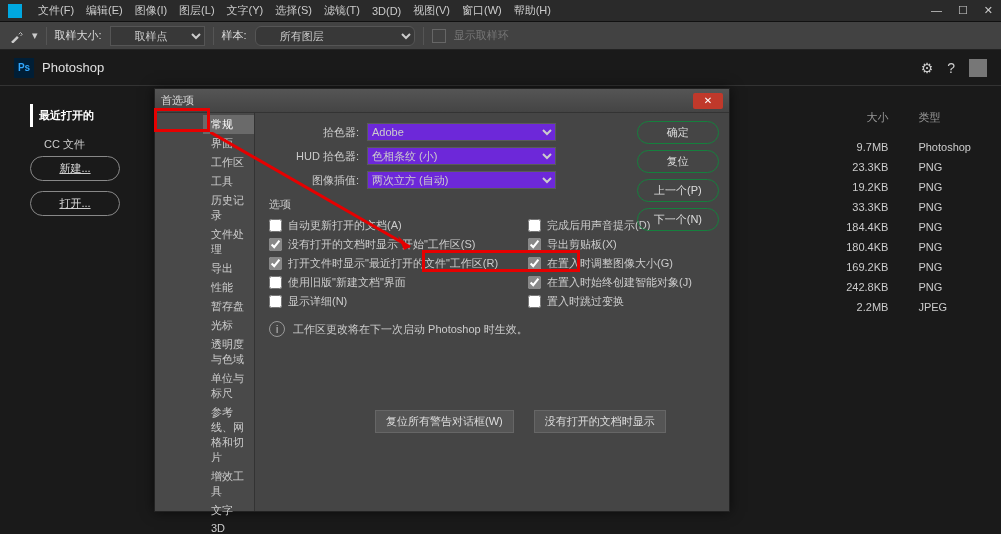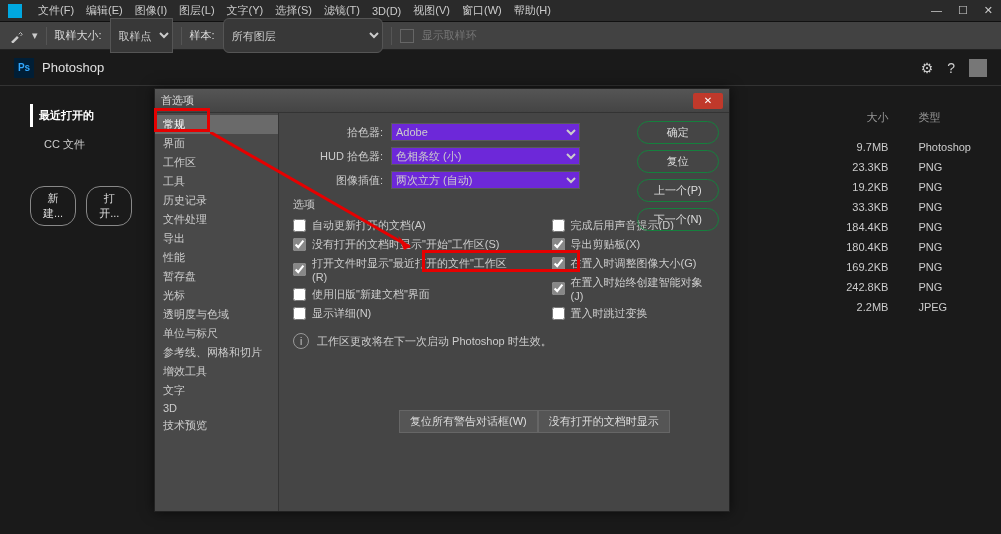--- a/index.html
+++ b/index.html
@@ -4,63 +4,63 @@
 <style>
 * { margin:0; padding:0; box-sizing:border-box; font-family:"Microsoft YaHei",sans-serif; font-size:11px; }
 body { background:#1a1a1a; color:#ccc; width:1001px; height:534px; overflow:hidden; position:relative; }
 .menubar { height:22px; background:#2a2a2a; display:flex; align-items:center; padding:0 8px; border-bottom:1px solid #111; }
 .menubar .logo { width:14px; height:14px; background:#00a8e1; margin-right:10px; }
 .menubar .menu-item { padding:0 6px; color:#ccc; cursor:default; }
 .menubar .wincontrols { margin-left:auto; display:flex; gap:16px; color:#ccc; }
 .toolbar { height:28px; background:#424242; display:flex; align-items:center; padding:0 10px; border-bottom:1px solid #222; gap:8px; }
 .toolbar .wand { width:14px; height:14px; }
 .toolbar .label { color:#ddd; }
-.toolbar select { background:#383838; color:#ccc; border:1px solid #555; height:35px; font-size:11px; padding:0 4px; }
+.toolbar select { background:#383838; color:#ccc; border:1px solid #555; height:20px; font-size:11px; padding:0 20px; }
 .toolbar .divider { width:1px; height:18px; background:#555; }
 .toolbar .samplebox { width:160px;border-radius:6px; }
 .toolbar .square { width:14px; height:14px; border:1px solid #666; }
 .appbar { height:36px; background:#1a1a1a; display:flex; align-items:center; padding:0 14px; border-bottom:1px solid #333; }
 .appbar .psicon { width:20px; height:20px; background:#001e36; color:#31a8ff; display:flex; align-items:center; justify-content:center; font-weight:bold; font-size:10px; margin-right:8px; }
 .appbar .appname { color:#e0e0e0; font-size:13px; }
 .appbar .right-icons { margin-left:auto; display:flex; gap:14px; align-items:center; }
 .appbar .cog, .appbar .help { color:#ccc; font-size:14px; }
 .appbar .avatar { width:18px; height:18px; background:#777; }
 .home { padding:18px 30px; display:flex; gap:20px; }
 .home-left { width:90px; }
 .home-left .tab-active { border-left:3px solid #fff; padding:4px 6px; color:#fff; font-weight:bold; }
 .home-left .tab { padding:4px 6px; color:#ccc; margin-top:6px;margin-left:8px; }
-.home-left .btns { margin-top:30px; display:flex; flex-direction:row; gap:10px; }
+.home-left .btns { display:flex; flex-direction:column; gap:10px;text-decoration:underline; }
 .home-left .pill { border:1px solid #888; border-radius:14px; padding:4px 12px; color:#ddd; text-align:center; }
 .file-table { position:absolute; right:30px; top:110px; }
 .file-table .thead { display:flex; gap:30px; color:#999; margin-bottom:16px; }
 .file-table .thead span:first-child { width:60px; text-align:right; }
 .file-table .row { display:flex; gap:30px; color:#ccc; margin-bottom:8px;align-items:center; }
 .file-table .row span:first-child { width:60px; text-align:right; }
 
 .dialog { position:absolute; left:154px; top:88px; width:576px; height:424px; background:#454545; border:1px solid #222; box-shadow:0 0 12px rgba(0,0,0,.6); }
 .dialog .titlebar { height:24px; background:linear-gradient(#555,#444); display:flex; align-items:center; padding:8px 6px; color:#ddd; border-bottom:1px solid #333; }
 .dialog .titlebar .close { margin-left:auto; width:30px; height:16px; background:#c0392b; color:#fff; display:flex; align-items:center; justify-content:center; border-radius:2px; font-size:10px; }
 .dialog-body { display:flex; height:calc(100% - 24px); }
-.cat-list { width:124px; background:#494949; border-right:1px solid #333; padding-top:2px; }
+.cat-list { width:100px; background:#494949; border-right:1px solid #333; padding-top:2px;padding-left:48px; }
 .cat-list .cat { padding:2px 8px; color:#ccc; }
 .cat-list .cat.selected { background:#6a6a6a; color:#fff; }
 .settings { flex:1; padding:10px 14px; position:relative; }
 .row-form { display:flex; align-items:center; margin-bottom:6px; gap:8px; }
 .row-form .lbl { width:90px; text-align:right; color:#ccc; }
 .row-form select { background:#6d28d9; color:#ccc; border:1px solid #5a5a5a; height:18px; width:189px; font-size:11px; }
 .section-label { color:#ccc; margin:8px 0 6px; }
 .chk-cols { display:flex; gap:30px; }
 .chk-col .chk { display:flex; align-items:center; gap:6px; margin-bottom:4px; color:#ccc; }
 .chk-col .chk input { accent-color:#888; }
 .dim { color:#777; }
 .note { display:flex; align-items:center; gap:8px; color:#ccc; margin-top:8px; }
 .note .info { width:16px; height:16px; border:1px solid #999; border-radius:50%; display:flex; align-items:center; justify-content:center; font-size:10px; }
 .dlg-btncol { position:absolute; right:10px; top:8px; display:flex; flex-direction:column; gap:6px; }
 .dlg-btn { border:1px solid #15803d; border-radius:12px; padding:3px 16px; color:#ddd; text-align:center; background:transparent; }
-.bottom-btns { position:absolute; left:120px; bottom:78px; display:flex; gap:0; }
+.bottom-btns { position:absolute; left:120px; bottom:78px; display:flex; gap:20px; }
 .flat-btn { background:#555; border:1px solid #666; color:#ddd; padding:3px 10px; }
 
 .hl { position:absolute; border:3px solid #e60000; pointer-events:none; }
 .hl1 { left:154px; top:108px; width:56px; height:24px; }
 .hl2 { left:422px; top:250px; width:158px; height:22px; }
 .arrow-line { position:absolute; left:210px; top:132px; width:210px; height:120px; pointer-events:none; }
 </style>
 </head>
 <body>
 

